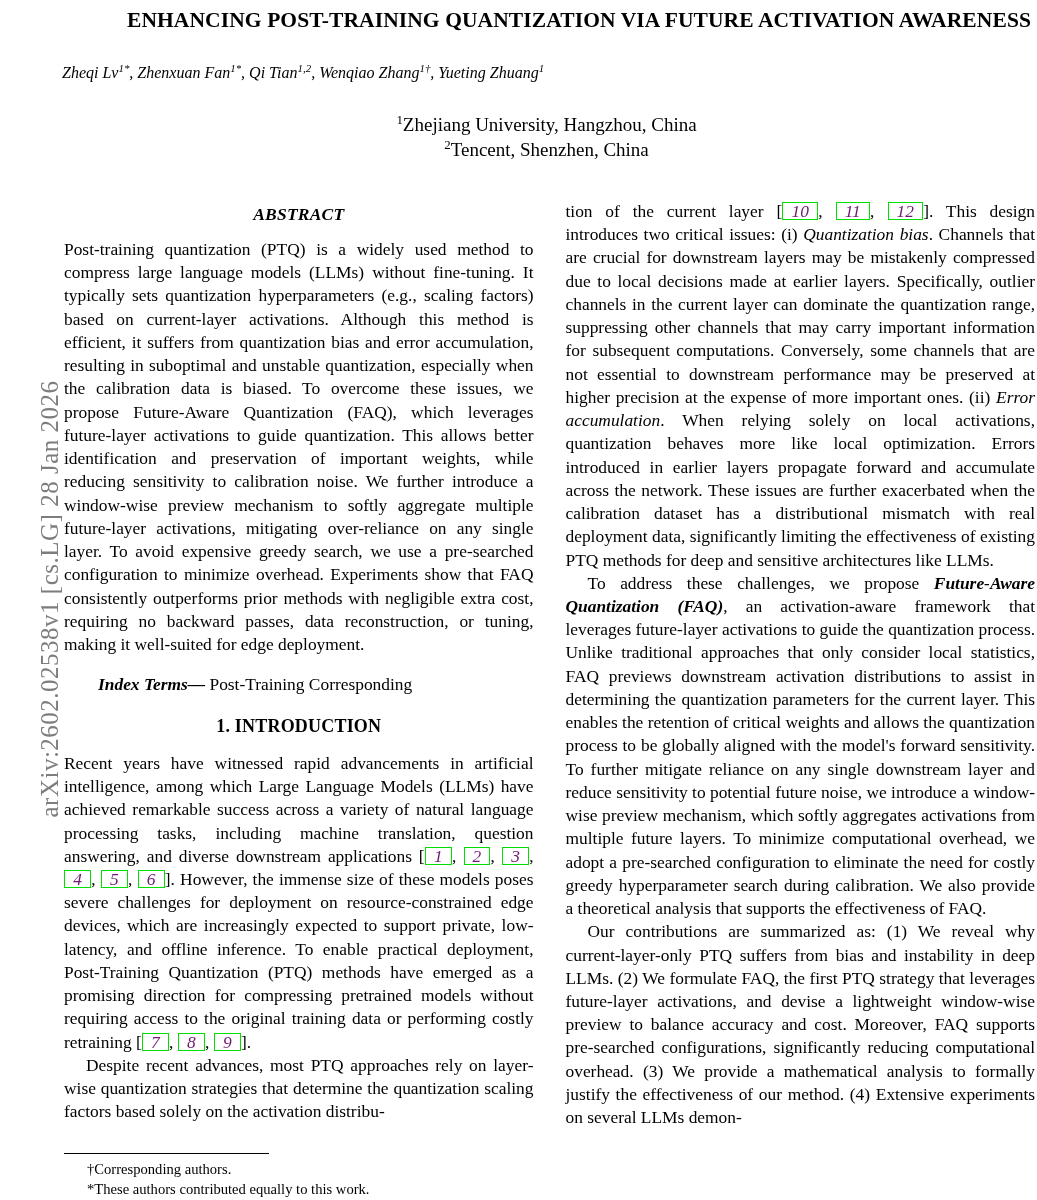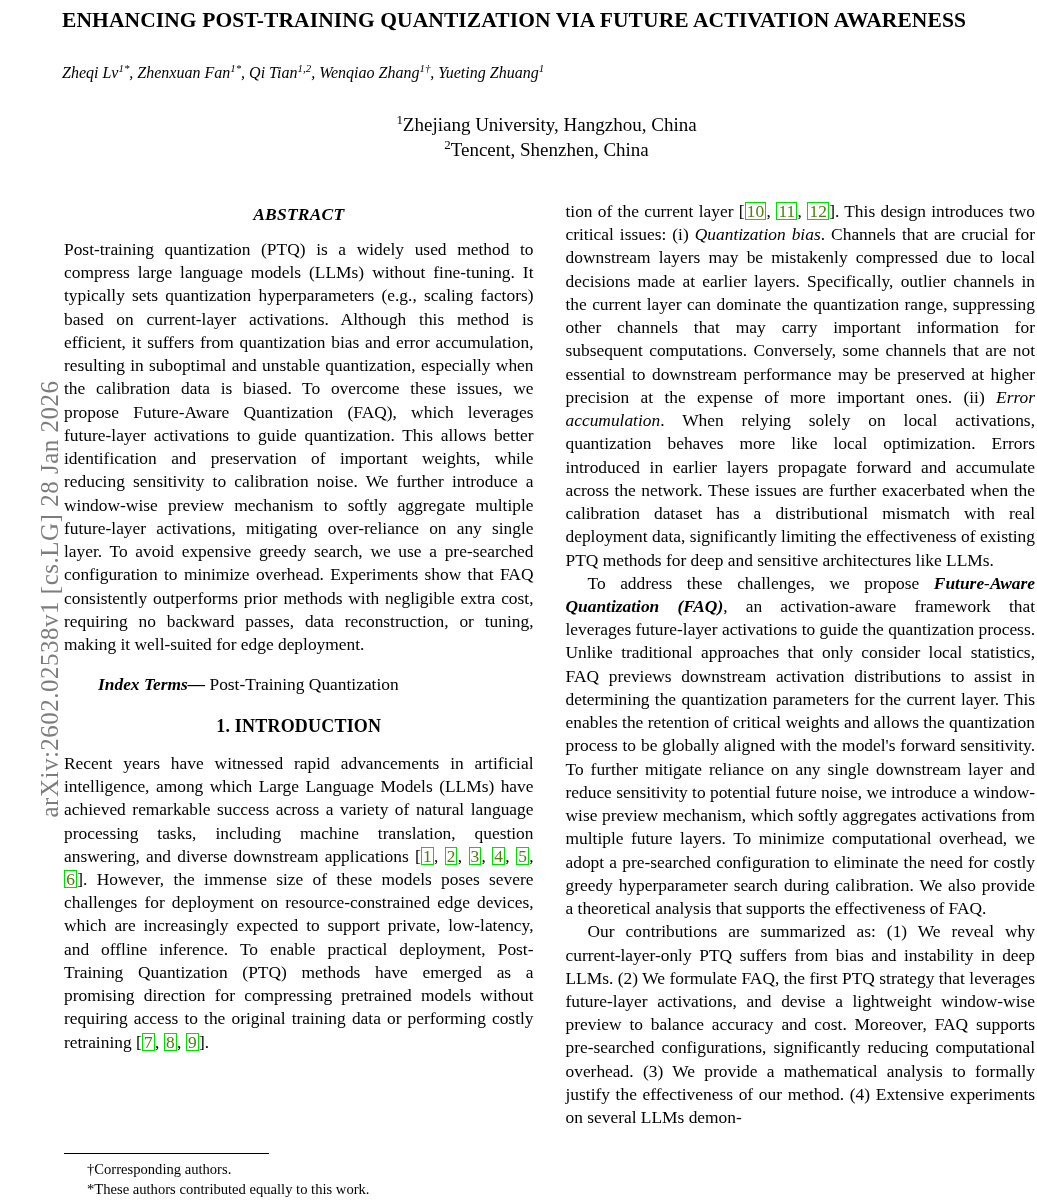--- a/index.html
+++ b/index.html
@@ -44,21 +44,21 @@
     position: absolute;
     left: 56px;
     top: 0px;
     width: 981px;
     height: 1200px;
   }
 
   #paper-title {
     margin: 0;
     padding: 8px 6px 0 6px;
-    text-align: left;
+    text-align: right;
     font-size: 21.5px;
     font-weight: bold;
     letter-spacing: 0.1px;
     line-height: 1.2;
   }
 
   #author-line {
     margin: 0;
     padding: 29px 17px 0 6px;
     text-align: left;
@@ -109,26 +109,27 @@
     margin: 0;
     font-size: 17.4px;
     line-height: 1.335;
     text-align: justify;
     text-justify: inter-word;
     hyphens: none;
   }
   p.indent { text-indent: 22px; }
 
   .cite {
-    color: #4d7c0f;
+    color: #701a75;
     border: 1.6px solid #00e000;
-    padding: 0 1px;
+    padding: 0 8px;
     margin: 0 0.3px;
     display: inline-block;
     line-height: 0.92;
+    font-style: italic;
   }
 
   .it { font-style: italic; }
   .bi { font-style: italic; font-weight: bold; }
 
   #index-terms {
     margin: 0;
     padding: 17px 0 0 22px;
     font-size: 17.4px;
     line-height: 1.3;
@@ -181,27 +182,28 @@
   <div id="columns">
 
     <div class="column col-left">
 
       <h2 class="section-head" id="abstract-head">ABSTRACT</h2>
 
       <p class="body-text">Post-training quantization (PTQ) is a widely used method to compress large language models (LLMs) without fine-tuning. It typically sets quantization hyperparameters (e.g., scaling factors) based on current-layer activations. Although this method is efficient, it suffers from quantization bias and error accumulation, resulting in suboptimal and unstable quantization, especially when the calibration data is biased. To overcome these issues, we propose Future-Aware Quantization (FAQ), which leverages future-layer activations to guide quantization. This allows better identification and preservation of important weights, while reducing sensitivity to calibration noise. We further introduce a window-wise preview mechanism to softly aggregate multiple future-layer activations, mitigating over-reliance on any single layer. To avoid expensive greedy search, we use a pre-searched configuration to minimize overhead. Experiments show that FAQ consistently outperforms prior methods with negligible extra cost, requiring no backward passes, data reconstruction, or tuning, making it well-suited for edge deployment.</p>
 
       <p id="index-terms">
         <span class="it-label">Index Terms—</span>
-        <span>Post-Training Quantization</span>
+        <span>Post-Training Corresponding</span>
       </p>
 
       <h2 class="section-head" id="intro-head">1.  INTRODUCTION</h2>
 
       <p class="body-text">Recent years have witnessed rapid advancements in artificial intelligence, among which Large Language Models (LLMs) have achieved remarkable success across a variety of natural language processing tasks, including machine translation, question answering, and diverse downstream applications [<span class="cite">1</span>, <span class="cite">2</span>, <span class="cite">3</span>, <span class="cite">4</span>, <span class="cite">5</span>, <span class="cite">6</span>]. However, the immense size of these models poses severe challenges for deployment on resource-constrained edge devices, which are increasingly expected to support private, low-latency, and offline inference. To enable practical deployment, Post-Training Quantization (PTQ) methods have emerged as a promising direction for compressing pretrained models without requiring access to the original training data or performing costly retraining [<span class="cite">7</span>, <span class="cite">8</span>, <span class="cite">9</span>].</p>
 
+      <p class="body-text indent">Despite recent advances, most PTQ approaches rely on layer-wise quantization strategies that determine the quantization scaling factors based solely on the activation distribu-</p>
 
       <div id="footnote-block">
         <div id="footnote-rule"></div>
         <p class="footnote-line">†Corresponding authors.</p>
         <p class="footnote-line">*These authors contributed equally to this work.</p>
       </div>
     </div>
 
     <div class="column col-right">
 

